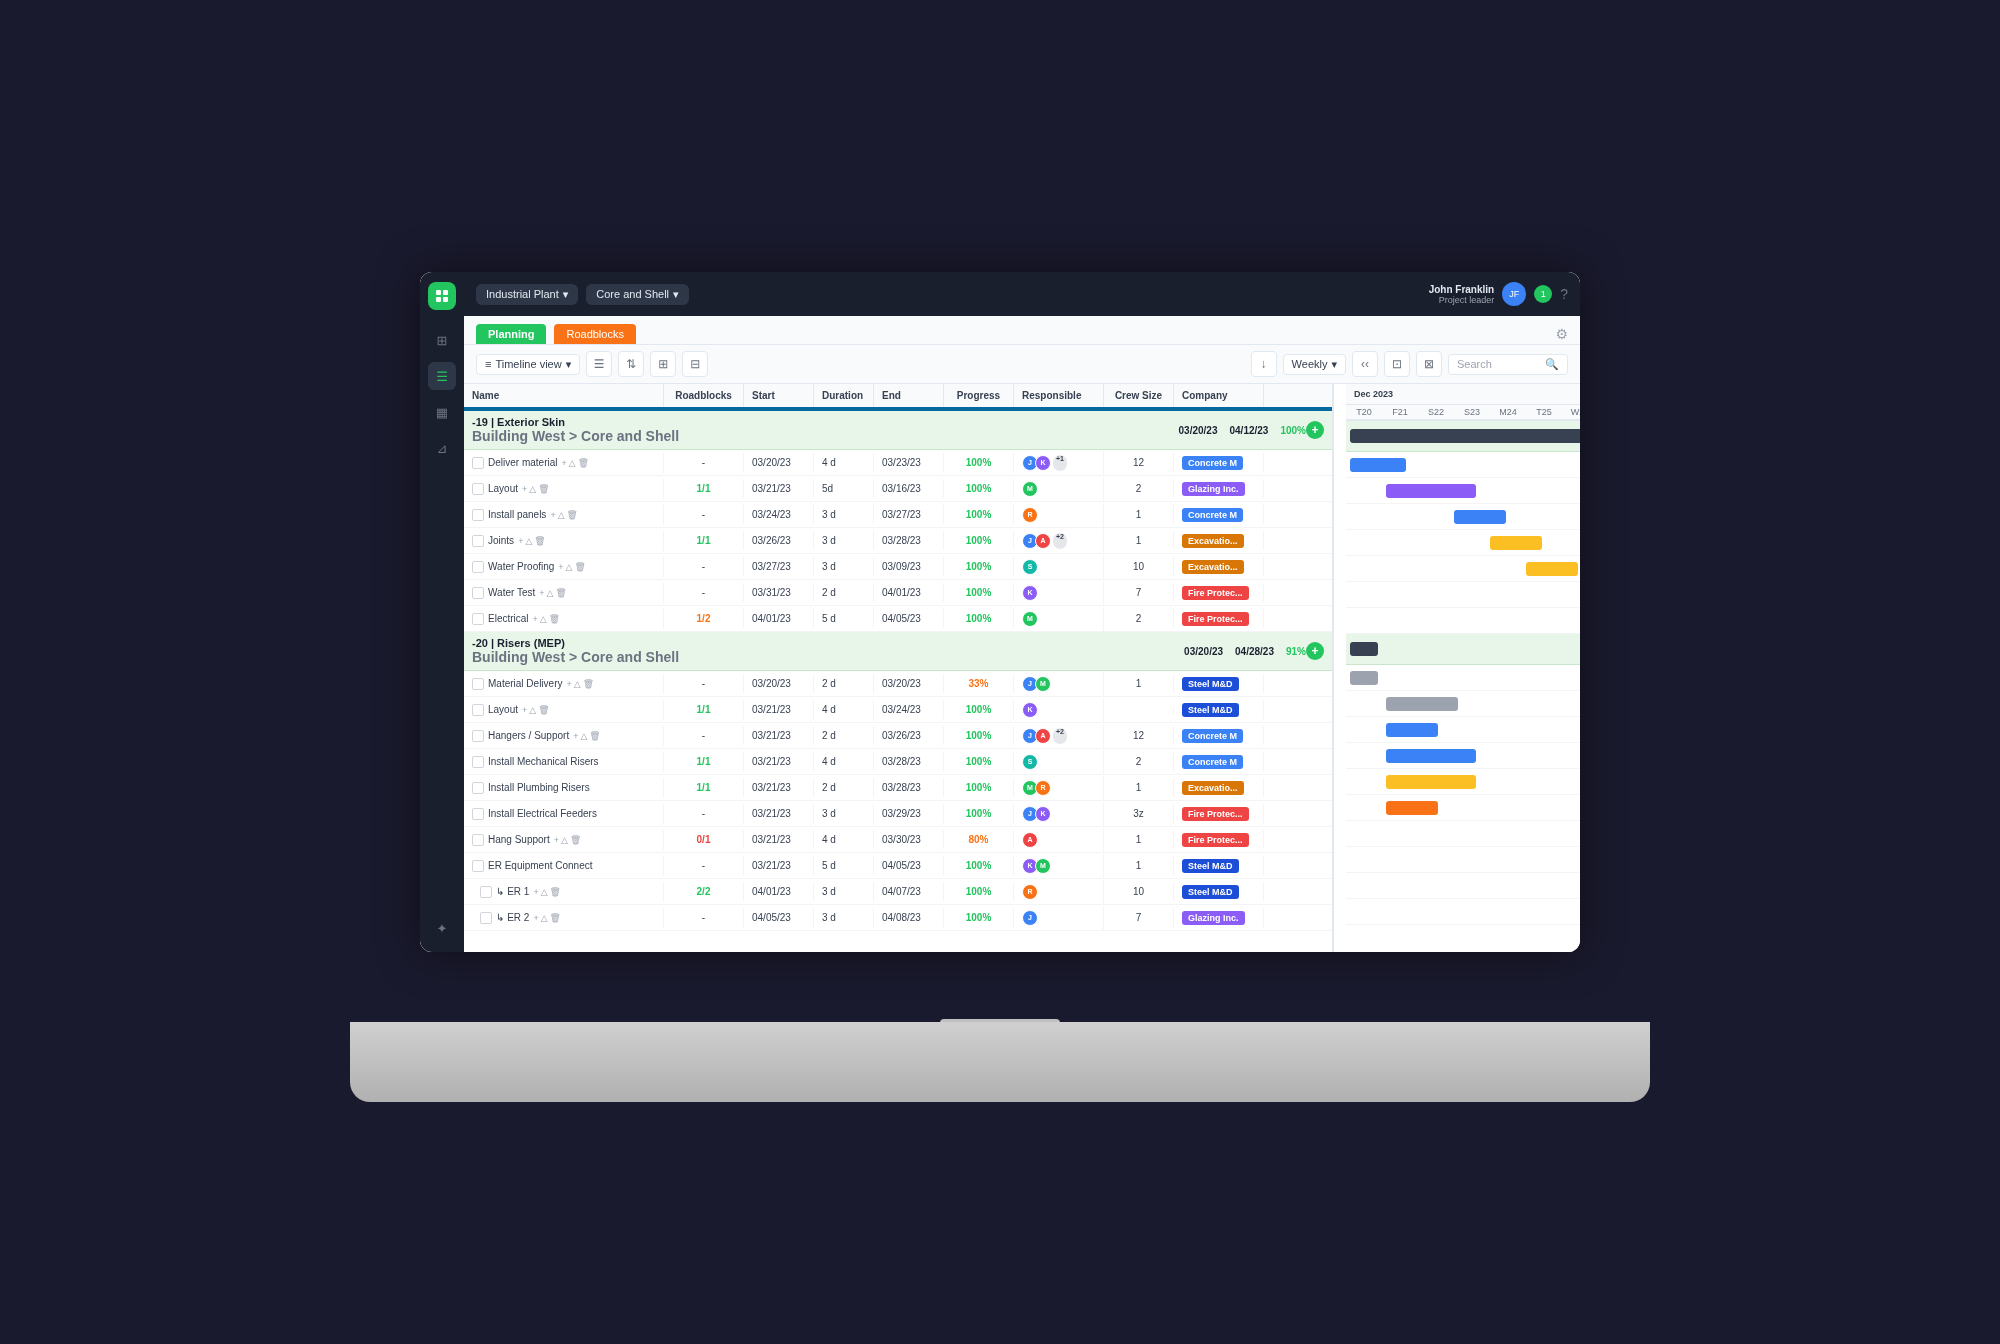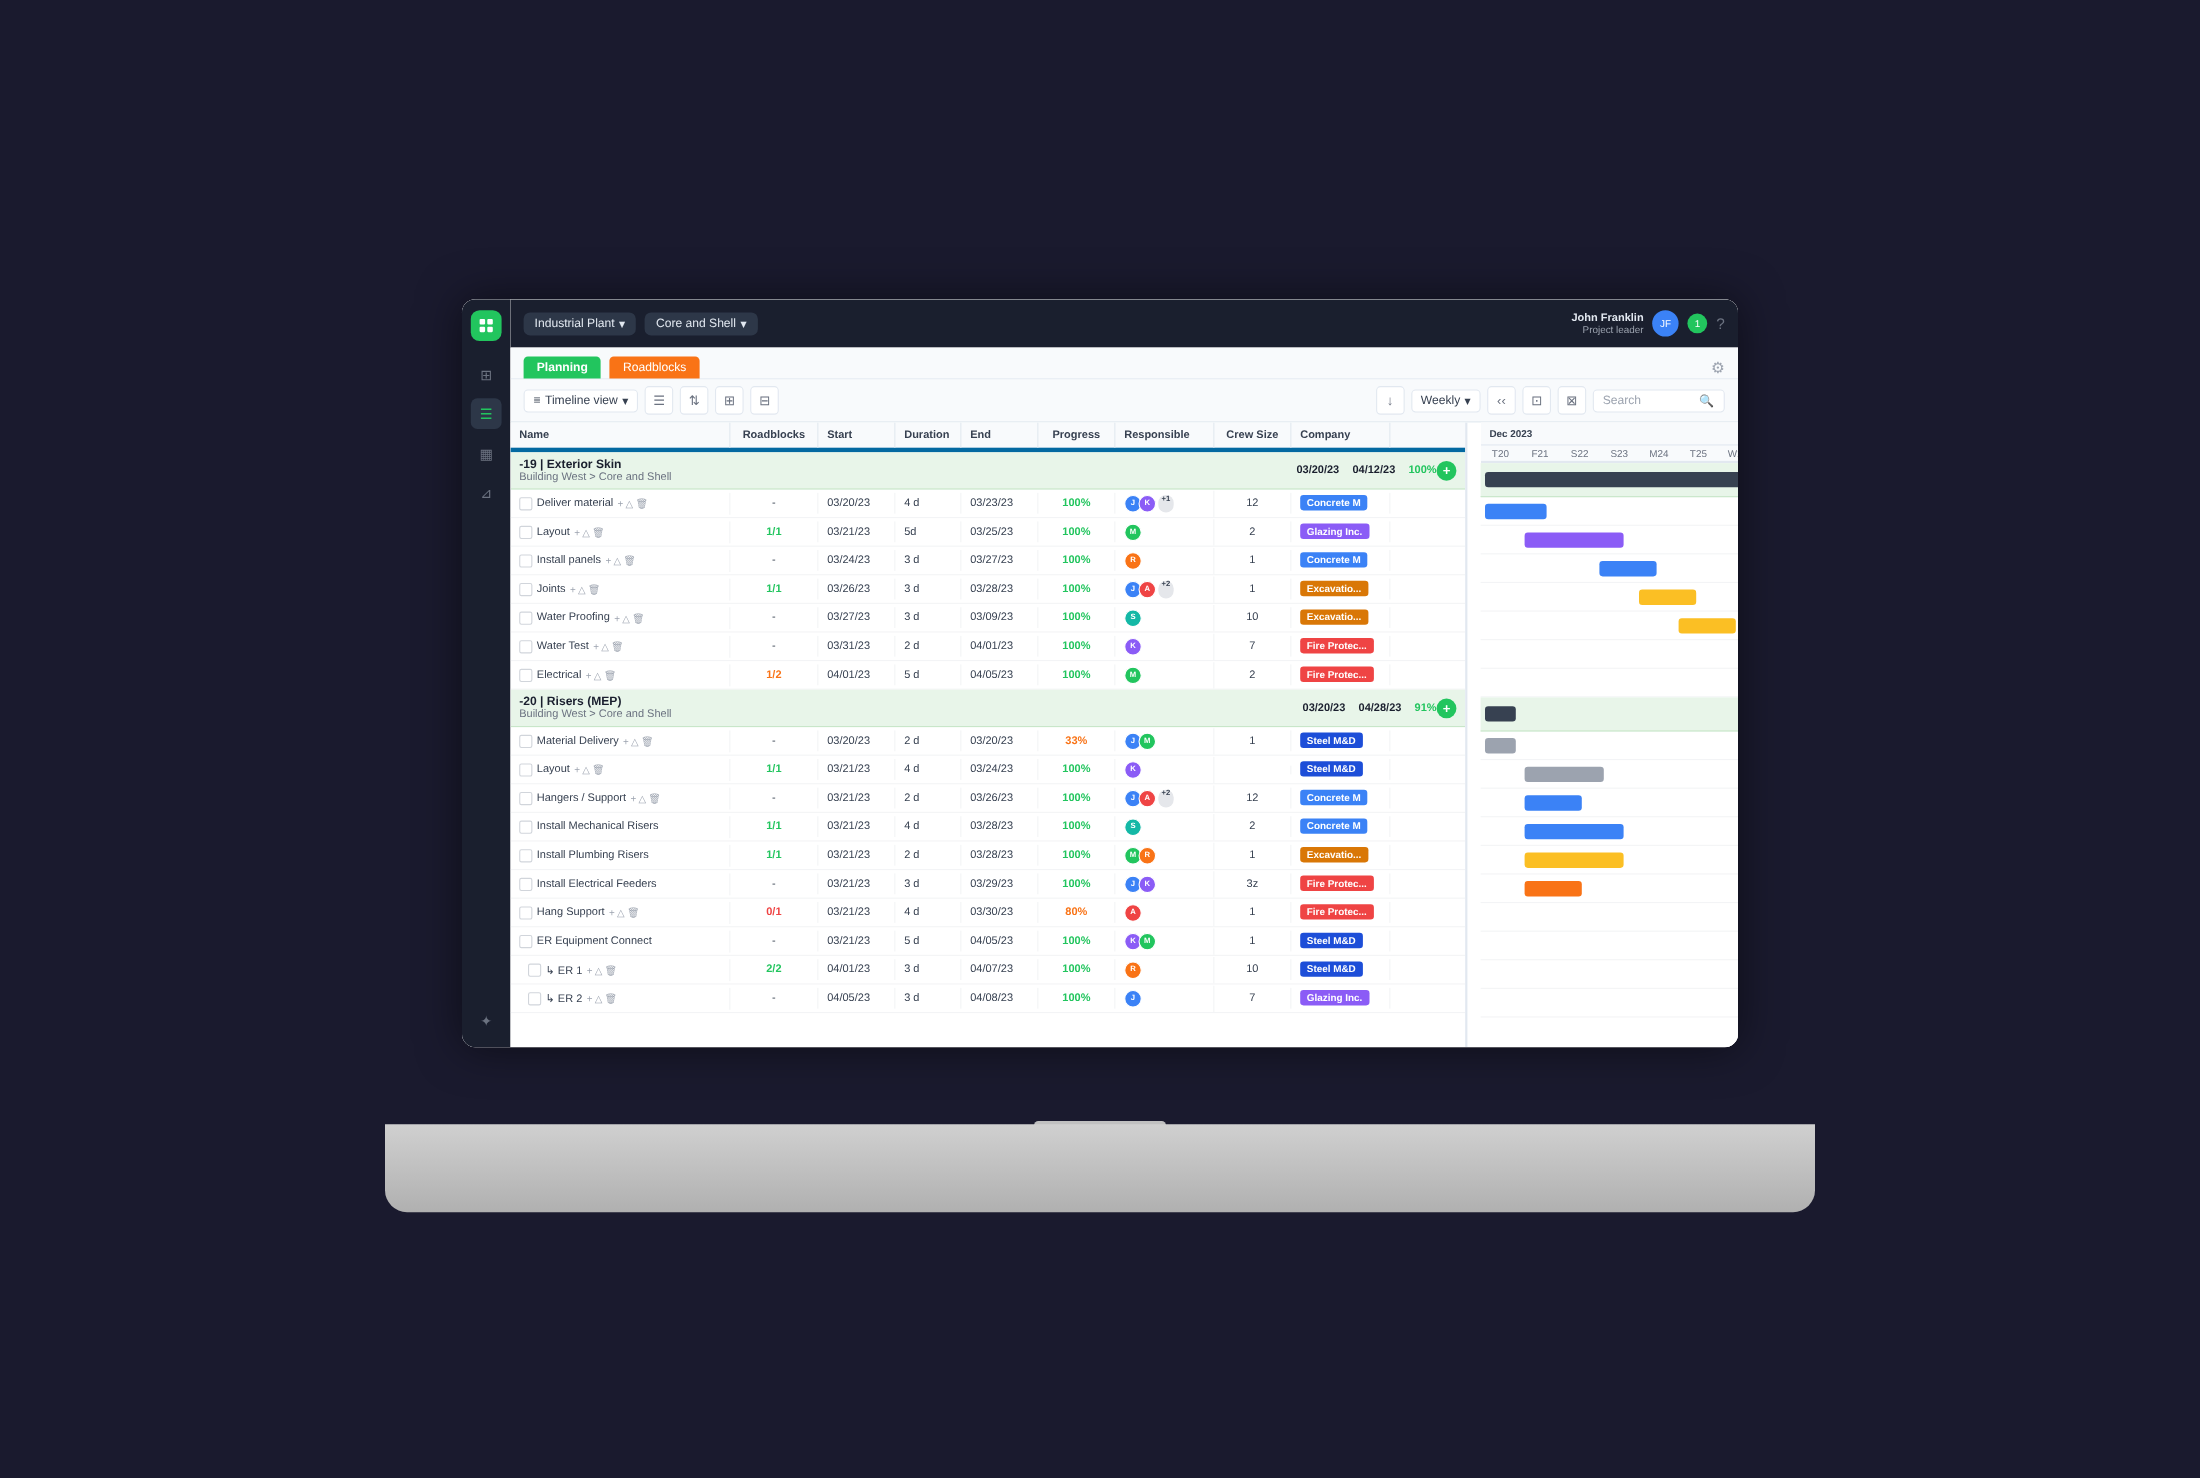--- a/index.html
+++ b/index.html
@@ -325,23 +325,23 @@
       font-weight: 600;
       color: #1a1f2e;
     }
 
     .group-title {
       font-size: 11px;
       font-weight: 700;
     }
 
     .group-subtitle {
-      font-size: 10px;
+      font-size: 14px;
       color: #6b7280;
-      font-weight: 400;
+      font-weight: 700;
     }
 
     .group-plus {
       margin-left: auto;
       width: 18px;
       height: 18px;
       background: #22c55e;
       color: white;
       border-radius: 50%;
       display: flex;
@@ -656,21 +656,21 @@
                   <span>Layout</span>
                   <div class="task-actions">
                       <span>+</span>
                       <span>△</span>
                       <span>🗑</span>
                     </div>
                 </div>
                 <div class="task-cell col-roadblocks" style="text-align:center; color:#22c55e; font-weight:600;">1/1</div>
                 <div class="task-cell col-start">03/21/23</div>
                 <div class="task-cell col-duration">5d</div>
-                <div class="task-cell col-end">03/25/23</div>
+                <div class="task-cell col-end">03/16/23</div>
                 <div class="task-cell col-progress" style="text-align:center;"><span class="progress-text">100%</span></div>
                 <div class="task-cell col-responsible">
                     <div class="avatar-stack">
                       <div class="avatar-sm av3">M</div>
                     </div>
                   </div>
                 <div class="task-cell col-crew" style="text-align:center;">2</div>
                 <div class="task-cell col-company"><span class="company-badge badge-glazing">Glazing Inc.</span></div>
               </div>
 

